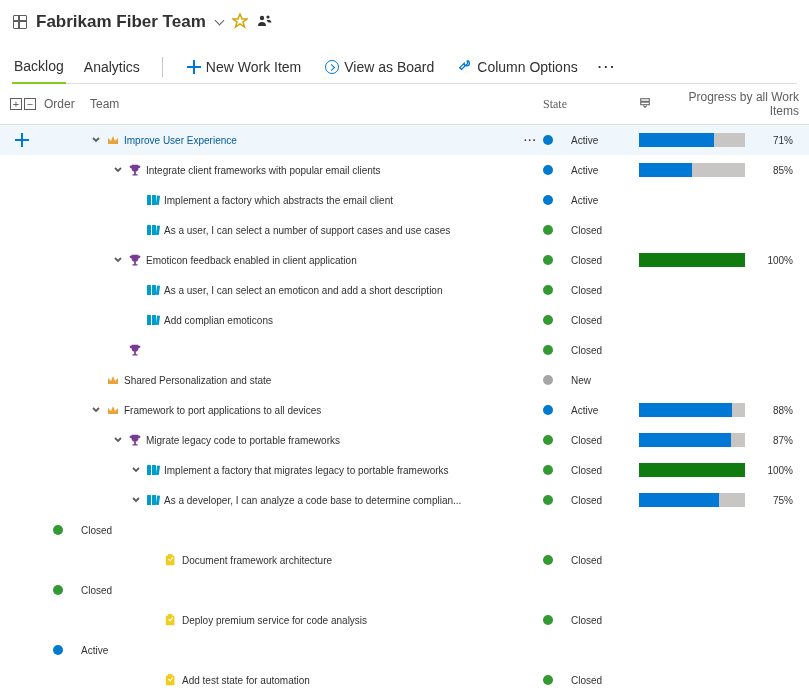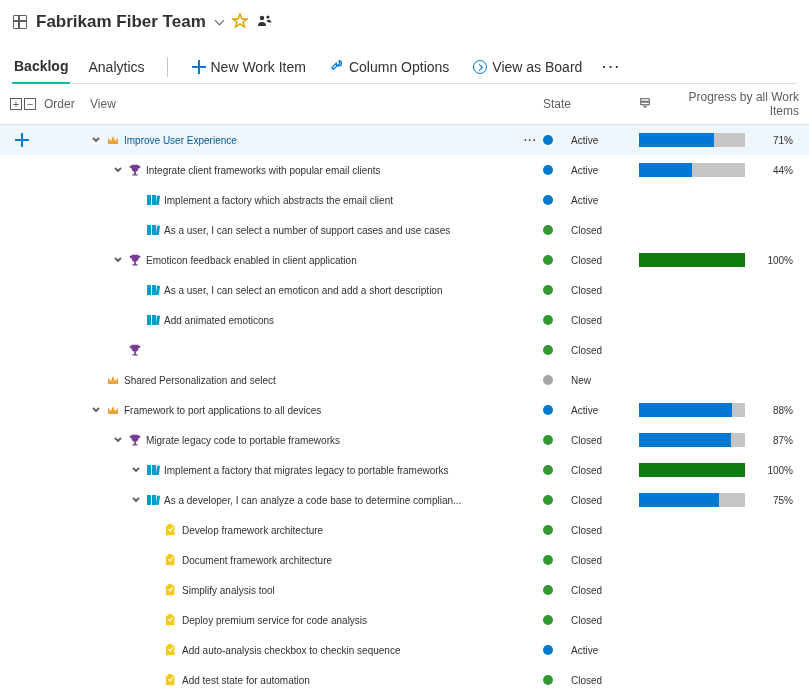--- a/index.html
+++ b/index.html
@@ -17,37 +17,37 @@
 .team-icon-i::before, .team-icon-i::after { content:''; position:absolute; background:#605e5c;}
 .team-icon-i::before { left:0; top:4px; right:0; height:1.5px;}
 .team-icon-i::after { left:4px; top:0; bottom:0; width:1.5px;}
 .team-title { font-size: 17px; font-weight: 600; }
 .chevron-down-small { width:10px; height:10px; display:inline-block; position:relative; }
 .chevron-down-small::before { content:''; position:absolute; width:6px; height:6px; border-right:1.5px solid #605e5c; border-bottom:1.5px solid #605e5c; transform:rotate(45deg); top:0; left:2px;}
 .star-icon svg { width:16px; height:16px; stroke:#d8a300; fill:none; stroke-width:1.5;}
 .people-icon svg { width:16px; height:16px; fill:#323130;}
 .toolbar { display:flex; align-items:center; gap:16px; border-bottom:1px solid #e1dfdd; padding: 0 0 0 0px; }
 .tab { padding: 8px 2px; font-size:14px; cursor:pointer; }
-.tab.active { font-weight:700; border-bottom:2px solid #14b8a6; margin-bottom:-1px;text-align:right;}
+.tab.active { font-weight:400; border-bottom:2px solid #84cc16; margin-bottom:-1px;text-align:right;}
 .divider { width:1px; height:20px; background:#c8c6c4; margin:0 4px;}
 .tool-btn { display:flex; align-items:center; gap:5px; padding:6px 4px; cursor:pointer; font-size:14px;}
 .plus-i { width:14px; height:14px; position:relative;}
 .plus-i::before,.plus-i::after{content:'';position:absolute;background:#0078d4;}
 .plus-i::before{left:6px;top:0;width:2px;height:14px;}
 .plus-i::after{top:6px;left:0;height:2px;width:14px;}
 .board-i {width:14px;height:14px;border:1.5px solid #0078d4;border-radius:50%;position:relative;}
 .board-i::before{content:'';position:absolute;width:4px;height:4px;border-top:1.5px solid #0078d4;border-right:1.5px solid #0078d4;transform:rotate(45deg);left:3px;top:4px;}
 .wrench-i svg{width:14px;height:14px;stroke:#0078d4;fill:none;stroke-width:1.5;}
 .more-dots { letter-spacing:2px; font-weight:bold; cursor:pointer; padding-right:10px;}
 .column-headers { display:flex; align-items:center; padding: 6px 10px 6px 10px; border-bottom:1px solid #e1dfdd; color:#605e5c; font-size:12px;}
 .ch-exp { width:34px; display:flex; gap:2px;}
 .exp-box {width:12px;height:12px;border:1px solid #605e5c;display:flex;align-items:center;justify-content:center;font-size:11px;line-height:1;}
 .ch-order { width:46px; }
 .ch-title { flex:1; }
-.ch-state { width:96px; }
+.ch-state { width:96px;font-family:Liberation Serif, serif; }
 .ch-progress { width:160px; text-align:right; display:flex; align-items:center; justify-content:flex-start; gap:8px;}
 .rollup-i svg{width:12px;height:12px;stroke:#605e5c;fill:none;stroke-width:1.2;}
 .row { display:flex; align-items:center; padding: 0 10px; height:30px; font-size:10px;}
 .row.selected { background:#eff6fc;}
 .add-col { width:24px; display:flex; justify-content:center;}
 .add-plus { width:14px; height:14px; position:relative;}
 .add-plus::before,.add-plus::after{content:'';position:absolute;background:#0078d4;}
 .add-plus::before{left:6px;top:0;width:2px;height:14px;}
 .add-plus::after{top:6px;left:0;height:2px;width:14px;}
 .title-col { flex:1; display:flex; align-items:center; gap:4px; min-width:0;}
@@ -120,40 +120,40 @@
 
   <div class="toolbar">
     <div class="tab active">Backlog</div>
     <div class="tab">Analytics</div>
     <div class="divider"></div>
     <div class="tool-btn">
       <span class="plus-i"></span>
       <span>New Work Item</span>
     </div>
     <div class="tool-btn">
+      <span class="board-i"></span>
+      <span>View as Board</span>
+    </div>
+    <div class="tool-btn">
       <span class="wrench-i"><svg viewBox="0 0 16 16">
             <path d="M10 3 a3 3 0 1 1 -3 3 L2 11 l2 2 L9 8 a3 3 0 0 0 1 -5"></path>
           </svg></span>
       <span>Column Options</span>
     </div>
-    <div class="tool-btn">
-      <span class="board-i"></span>
-      <span>View as Board</span>
-    </div>
     <div class="more-dots">···</div>
   </div>
 </div>
 
 <div class="column-headers">
   <div class="ch-exp">
     <span class="exp-box">+</span>
     <span class="exp-box">−</span>
   </div>
   <div class="ch-order">Order</div>
-  <div class="ch-title">View</div>
+  <div class="ch-title">Team</div>
   <div class="ch-state">State</div>
   <div class="ch-progress">
     <span class="rollup-i"><svg viewBox="0 0 14 14">
           <rect x="2" y="2" width="10" height="3"></rect>
           <rect x="2" y="6" width="10" height="3"></rect>
           <path d="M5 10 l2 2 l2 -2"></path>
         </svg></span>
     <span>Progress by all Work Items</span>
   </div>
 </div>
@@ -205,21 +205,21 @@
   </div>
   <span class="row-more">···</span>
   <div class="state-col">
       <span class="dot blue"></span>
       <span>Active</span>
     </div>
   <div class="progress-col">
       <div class="bar-track">
         <div class="bar-fill blue" style="width:50%"></div>
       </div>
-      <span class="pct">44%</span>
+      <span class="pct">85%</span>
     </div>
 </div>
 
 <div class="row">
   <div class="add-col"></div>
   <div class="title-col" style="padding-left:112px">
     <span class="ic ic-pbi">
         <svg viewBox="0 0 14 12">
           <use href="#book"></use>
         </svg>
@@ -299,21 +299,21 @@
 </div>
 
 <div class="row">
   <div class="add-col"></div>
   <div class="title-col" style="padding-left:112px">
     <span class="ic ic-pbi">
         <svg viewBox="0 0 14 12">
           <use href="#book"></use>
         </svg>
       </span>
-    <span class="title-text">Add animated emoticons</span>
+    <span class="title-text">Add complian emoticons</span>
   </div>
   <span class="row-more">···</span>
   <div class="state-col">
       <span class="dot green"></span>
       <span>Closed</span>
     </div>
   <div class="progress-col"></div>
 </div>
 
 <div class="row">
@@ -334,21 +334,21 @@
 </div>
 
 <div class="row">
   <div class="add-col"></div>
   <div class="title-col" style="padding-left:72px">
     <span class="ic ic-epic">
         <svg viewBox="0 0 14 14">
           <use href="#crown"></use>
         </svg>
       </span>
-    <span class="title-text">Shared Personalization and select</span>
+    <span class="title-text">Shared Personalization and state</span>
   </div>
   <span class="row-more">···</span>
   <div class="state-col">
       <span class="dot grey"></span>
       <span>New</span>
     </div>
   <div class="progress-col"></div>
 </div>
 
 <div class="row">
@@ -458,116 +458,92 @@
   <div class="progress-col">
       <div class="bar-track">
         <div class="bar-fill blue" style="width:75%"></div>
       </div>
       <span class="pct">75%</span>
     </div>
 </div>
 
 <div class="row">
   <div class="add-col"></div>
+  <span class="row-more">···</span>
+  <div class="state-col">
+      <span class="dot green"></span>
+      <span>Closed</span>
+    </div>
+  <div class="progress-col"></div>
+</div>
+
+<div class="row">
+  <div class="add-col"></div>
   <div class="title-col" style="padding-left:130px">
     <span class="ic ic-task">
         <svg viewBox="0 0 14 14">
           <use href="#clip"></use>
         </svg>
       </span>
-    <span class="title-text">Develop framework architecture</span>
-  </div>
+    <span class="title-text">Document framework architecture</span>
+  </div>
+  <span class="row-more">···</span>
+  <div class="state-col">
+      <span class="dot green"></span>
+      <span>Closed</span>
+    </div>
+  <div class="progress-col"></div>
+</div>
+
+<div class="row">
+  <div class="add-col"></div>
   <span class="row-more">···</span>
   <div class="state-col">
       <span class="dot green"></span>
       <span>Closed</span>
     </div>
   <div class="progress-col"></div>
 </div>
 
 <div class="row">
   <div class="add-col"></div>
   <div class="title-col" style="padding-left:130px">
     <span class="ic ic-task">
         <svg viewBox="0 0 14 14">
           <use href="#clip"></use>
         </svg>
       </span>
-    <span class="title-text">Document framework architecture</span>
-  </div>
-  <span class="row-more">···</span>
-  <div class="state-col">
-      <span class="dot green"></span>
-      <span>Closed</span>
+    <span class="title-text">Deploy premium service for code analysis</span>
+  </div>
+  <span class="row-more">···</span>
+  <div class="state-col">
+      <span class="dot green"></span>
+      <span>Closed</span>
+    </div>
+  <div class="progress-col"></div>
+</div>
+
+<div class="row">
+  <div class="add-col"></div>
+  <span class="row-more">···</span>
+  <div class="state-col">
+      <span class="dot blue"></span>
+      <span>Active</span>
     </div>
   <div class="progress-col"></div>
 </div>
 
 <div class="row">
   <div class="add-col"></div>
   <div class="title-col" style="padding-left:130px">
     <span class="ic ic-task">
         <svg viewBox="0 0 14 14">
           <use href="#clip"></use>
         </svg>
       </span>
-    <span class="title-text">Simplify analysis tool</span>
-  </div>
-  <span class="row-more">···</span>
-  <div class="state-col">
-      <span class="dot green"></span>
-      <span>Closed</span>
-    </div>
-  <div class="progress-col"></div>
-</div>
-
-<div class="row">
-  <div class="add-col"></div>
-  <div class="title-col" style="padding-left:130px">
-    <span class="ic ic-task">
-        <svg viewBox="0 0 14 14">
-          <use href="#clip"></use>
-        </svg>
-      </span>
-    <span class="title-text">Deploy premium service for code analysis</span>
-  </div>
-  <span class="row-more">···</span>
-  <div class="state-col">
-      <span class="dot green"></span>
-      <span>Closed</span>
-    </div>
-  <div class="progress-col"></div>
-</div>
-
-<div class="row">
-  <div class="add-col"></div>
-  <div class="title-col" style="padding-left:130px">
-    <span class="ic ic-task">
-        <svg viewBox="0 0 14 14">
-          <use href="#clip"></use>
-        </svg>
-      </span>
-    <span class="title-text">Add auto-analysis checkbox to checkin sequence</span>
-  </div>
-  <span class="row-more">···</span>
-  <div class="state-col">
-      <span class="dot blue"></span>
-      <span>Active</span>
-    </div>
-  <div class="progress-col"></div>
-</div>
-
-<div class="row">
-  <div class="add-col"></div>
-  <div class="title-col" style="padding-left:130px">
-    <span class="ic ic-task">
-        <svg viewBox="0 0 14 14">
-          <use href="#clip"></use>
-        </svg>
-      </span>
     <span class="title-text">Add test state for automation</span>
   </div>
   <span class="row-more">···</span>
   <div class="state-col">
       <span class="dot green"></span>
       <span>Closed</span>
     </div>
   <div class="progress-col"></div>
 </div>
 

